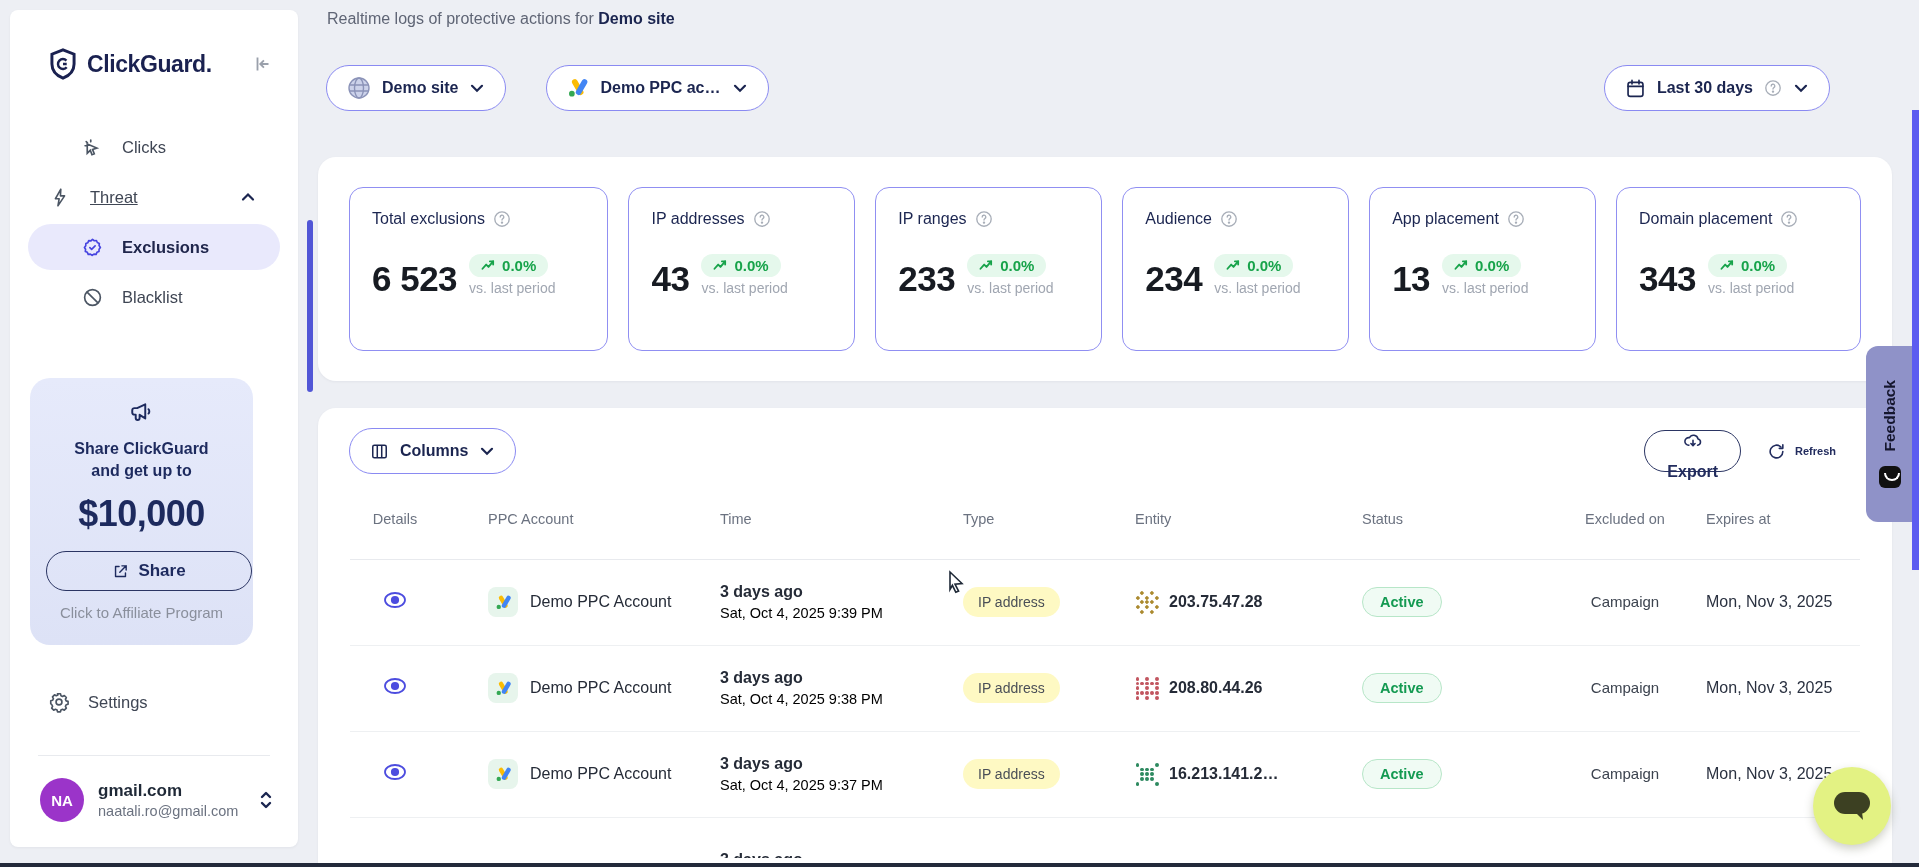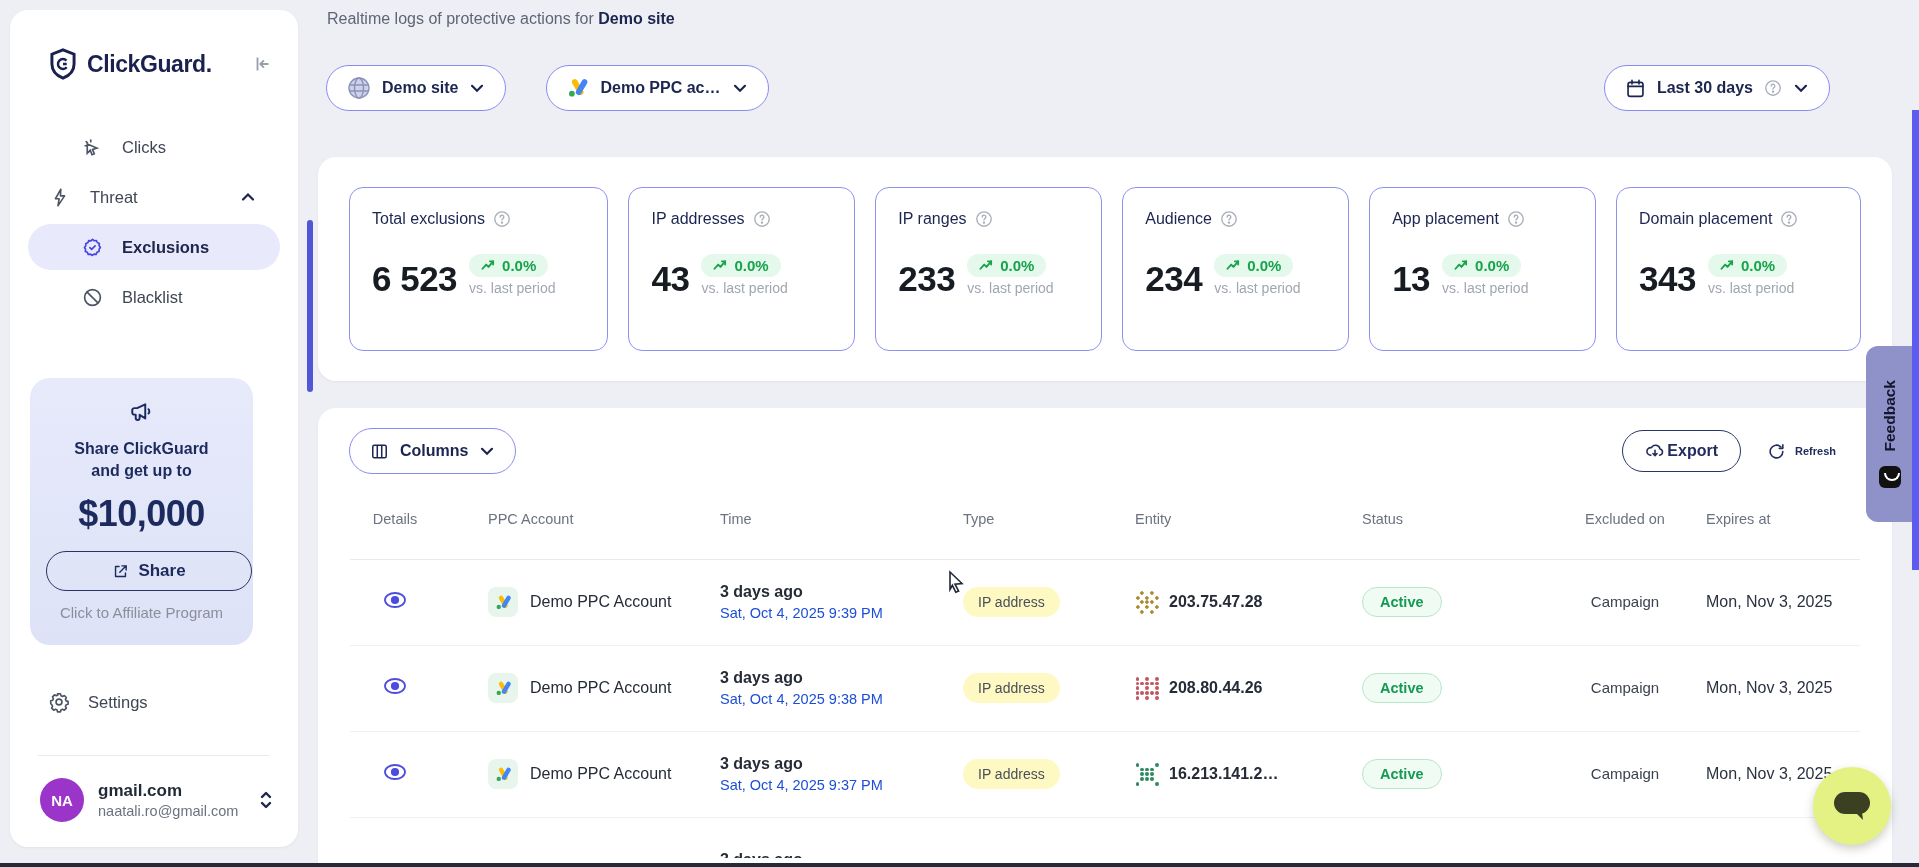--- a/index.html
+++ b/index.html
@@ -6,35 +6,35 @@
   html,body { width:1919px; height:867px; overflow:hidden; }
   body {
     font-family:"Liberation Sans","DejaVu Sans",sans-serif;
     background:#edeff4; color:#1f2937; position:relative;
   }
   svg { display:block; }
 
   
   .sidebar {
     position:absolute; left:10px; top:10px; width:288px; height:837px;
-    background:#ffffff; border-radius:18px; box-shadow:0 1px 3px rgba(16,24,40,.05);
+    background:#ffffff; border-radius:8px; box-shadow:0 1px 3px rgba(16,24,40,.05);
   }
   .brand-row { display:flex; align-items:center; padding:38px 24px 0 38px; }
   .brand-logo { color:#1a2150; margin-right:9px; }
   .brand-text { font-size:23px; font-weight:800; color:#1a2150; letter-spacing:-0.4px; flex:1; }
   .collapse-btn { color:#9aa0ab; cursor:pointer; }
 
   nav { margin-top:44px; padding:0 18px; position:relative; }
   .nav-item {
     display:flex; align-items:center; height:46px; border-radius:23px;
     font-size:16.5px; color:#3f4654; font-weight:500; cursor:pointer; margin-bottom:4px;
   }
   .nav-item .ni-icon { width:24px; color:#4b5563; display:flex; justify-content:center; }
   .nav-item.top { padding-left:20px; }
-  .nav-item.top .ni-label { margin-left:18px; }
+  .nav-item.top .ni-label { margin-left:18px;text-decoration:underline; }
   .nav-item.sub { padding-left:52px; }
   .nav-item.sub .ni-label { margin-left:18px; }
   .nav-item.active { background:#e9e9fc; }
   .nav-item.active .ni-icon { color:#4644e0; }
   .nav-item.active .ni-label { color:#20264c; font-weight:600; }
   .nav-item .ni-chev { margin-left:auto; margin-right:24px; color:#1b2550; }
   .nav-scrollbar {
     position:absolute; right:-15px; top:96px; width:6px; height:172px;
     background:#5156d6; border-radius:3px;
   }
@@ -109,22 +109,22 @@
   .stat-caption { font-size:14px; color:#a0a6b1; margin-top:3px; }
 
   .table-panel {
     position:absolute; left:0; top:408px; width:1574px; height:470px;
     background:#fff; border-radius:18px 18px 0 0; box-shadow:0 1px 3px rgba(16,24,40,.05);
   }
   .table-toolbar { display:flex; align-items:center; padding:20px 56px 0 31px; gap:22px; }
   .tt-right { margin-left:auto; display:flex; align-items:center; gap:26px; }
   .export-btn {
     height:42px; border-radius:21px; border:1.5px solid #2b3563; background:#fff;
-    display:inline-flex; align-items:center; gap:2px; padding:0 22px;
-    font-size:16px; font-weight:600; color:#222c5e; cursor:pointer; font-family:inherit;
+    display:inline-flex; align-items:center; gap:12px; padding:0 22px;
+    font-size:16px; font-weight:600; color:#222c5e; cursor:pointer; font-family:inherit;flex-direction:column;
   }
   .refresh-btn {
     display:inline-flex; align-items:center; gap:9px; background:none; border:none;
     font-size:11px; font-weight:600; color:#222c5e; cursor:pointer; font-family:inherit;
   }
 
   .grid-row {
     display:grid;
     grid-template-columns:90px 260px 250px 170px 230px 210px 130px 180px;
     align-items:center; margin:0 32px;
@@ -138,21 +138,21 @@
   .c5 { padding-left:15px; }
   .c6 { padding-left:12px; }
   .c7 { justify-self:center; text-align:center; }
   .c8 { padding-left:16px; }
 
   .data-row { height:86px; border-bottom:1px solid #eef0f2; }
   .eye-btn { color:#4c4cdf; cursor:pointer; display:inline-flex; }
   .acct-cell { display:flex; align-items:center; gap:12px; font-size:16px; color:#252b37; }
   .ads-chip { width:30px; height:30px; border-radius:8px; background:#e7f5ec; display:flex; align-items:center; justify-content:center; }
   .time-rel { font-size:16px; font-weight:600; color:#252b37; }
-  .time-abs { font-size:14.5px; color:#1d4ed8; margin-top:4px; }
+  .time-abs { font-size:14.5px; color:#000000; margin-top:4px; }
   .type-pill {
     display:inline-block; background:#fef9c3; color:#4a4f57; font-size:14px;
     border-radius:15px; padding:7px 15px;
   }
   .entity-cell { display:flex; align-items:center; gap:10px; font-size:16px; font-weight:600; color:#252b37; white-space:nowrap; }
   .identicon { width:24px; height:24px; display:grid; grid-template-columns:repeat(5,1fr); grid-template-rows:repeat(5,1fr); flex:0 0 24px; }
   .status-badge {
     display:inline-block; border:1px solid #b7e6c8; background:#f0fbf4; color:#149a52;
     font-size:14.5px; font-weight:600; border-radius:16px; padding:6px 17px;
   }

